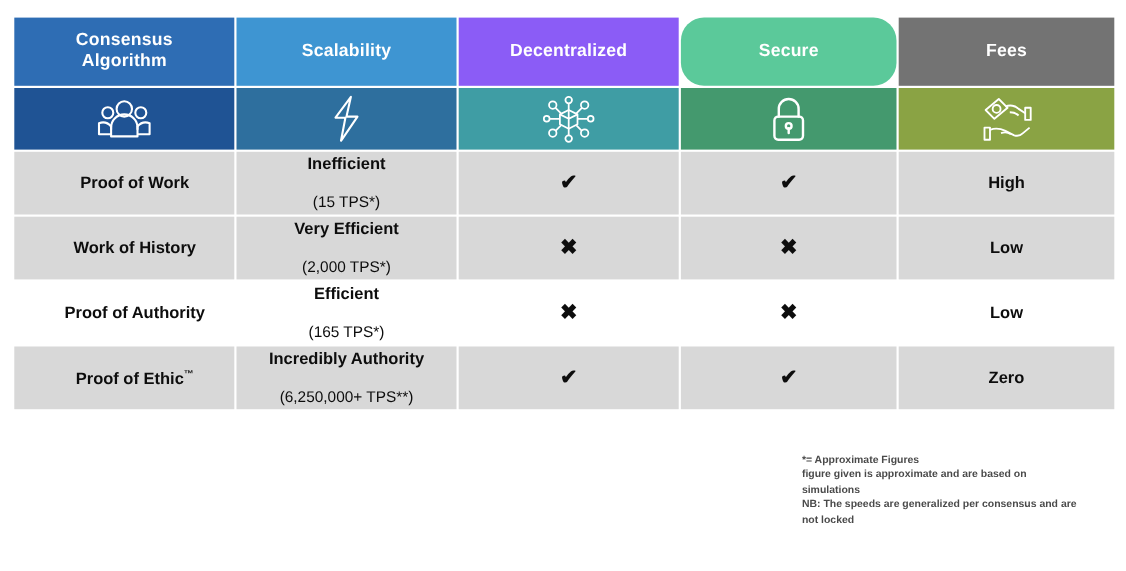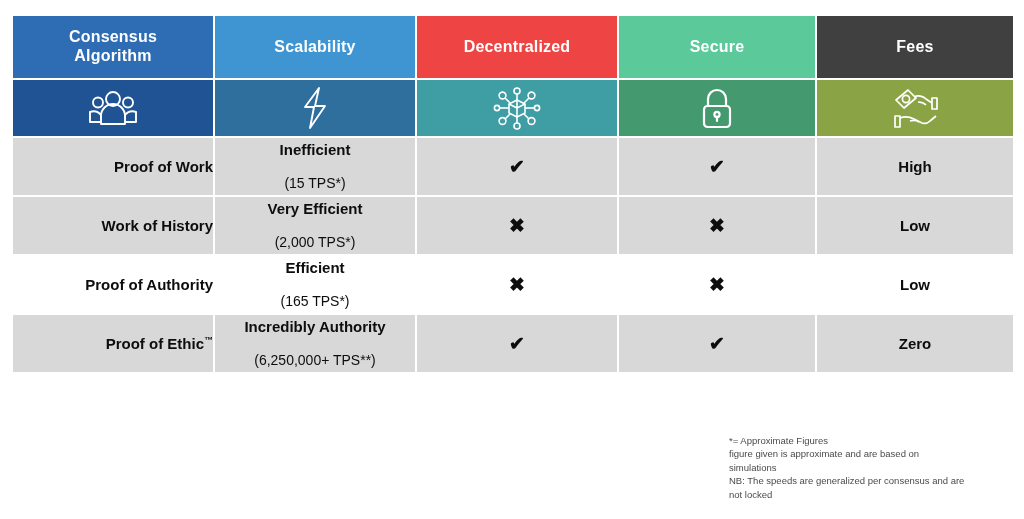--- a/index.html
+++ b/index.html
@@ -49,46 +49,46 @@
   .cell{
     height:57px;
     font-size:15px;
     font-weight:bold;
     color:#0d0d0d;
   }
   .row-shade .cell{background:#d8d8d8;}
   .row-plain .cell{background:#ffffff;}
 
   .cell.algo{
-    text-align:right;
+    text-align:center;
     padding-left:19px !important;
     font-size:15px;
   }
   .cell.center{text-align:center;}
 
   .scal-main{font-weight:bold;font-size:15px;display:block;line-height:1.2;}
   .scal-sub{font-weight:normal;font-size:14px;display:block;line-height:1.25;margin-top:16px;}
 
   .mark{
     font-size:19px;
     font-weight:bold;
     line-height:1;
     display:inline-block;
   }
   .tm{font-size:9px;vertical-align:super;font-weight:bold;}
 
   
   .footnote{
     position:absolute;
-    left:729px;top:434px;
+    left:729px;top:412px;
     width:260px;
     font-size:9.5px;
     line-height:1.42;
     color:#4a4a4a;
-    font-weight:normal;
+    font-weight:bold;
   }
   .footnote div{white-space:pre-wrap;}
 </style>
 </head>
 <body>
 
 <div class="sheet">
 
   <table class="table">
     <colgroup>
@@ -99,23 +99,23 @@
         <col class="c4">
     </colgroup>
     <tbody>
 
       <tr>
         <th class="hdr-title" style="background: rgb(46, 109, 180);">
           <span>Consensus</span><br>
           <span>Algorithm</span>
         </th>
         <th class="hdr-title" style="background: rgb(62, 149, 210);">Scalability</th>
-        <th class="hdr-title" style="background: #ef4444;">Decentralized</th>
-        <th class="hdr-title" style="background: rgb(91, 201, 154);">Secure</th>
-        <th class="hdr-title" style="background: #404040;">Fees</th>
+        <th class="hdr-title" style="background: #8b5cf6;">Decentralized</th>
+        <th class="hdr-title" style="background: rgb(91, 201, 154); border-radius: 21px;">Secure</th>
+        <th class="hdr-title" style="background: #737373;">Fees</th>
       </tr>
 
       <tr>
         <td class="hdr-icon" style="background: rgb(31, 83, 148);">
           <span>
             <svg width="50" height="40" viewBox="0 0 50 40" fill="none" stroke="#ffffff" stroke-width="1.9">
               <circle cx="25" cy="11" r="7"></circle>
               <circle cx="10" cy="14.5" r="5"></circle>
               <circle cx="40" cy="14.5" r="5"></circle>
               <path d="M13 36 V28 a12 12 0 0 1 24 0 V36 Z" stroke-linejoin="round"></path>

